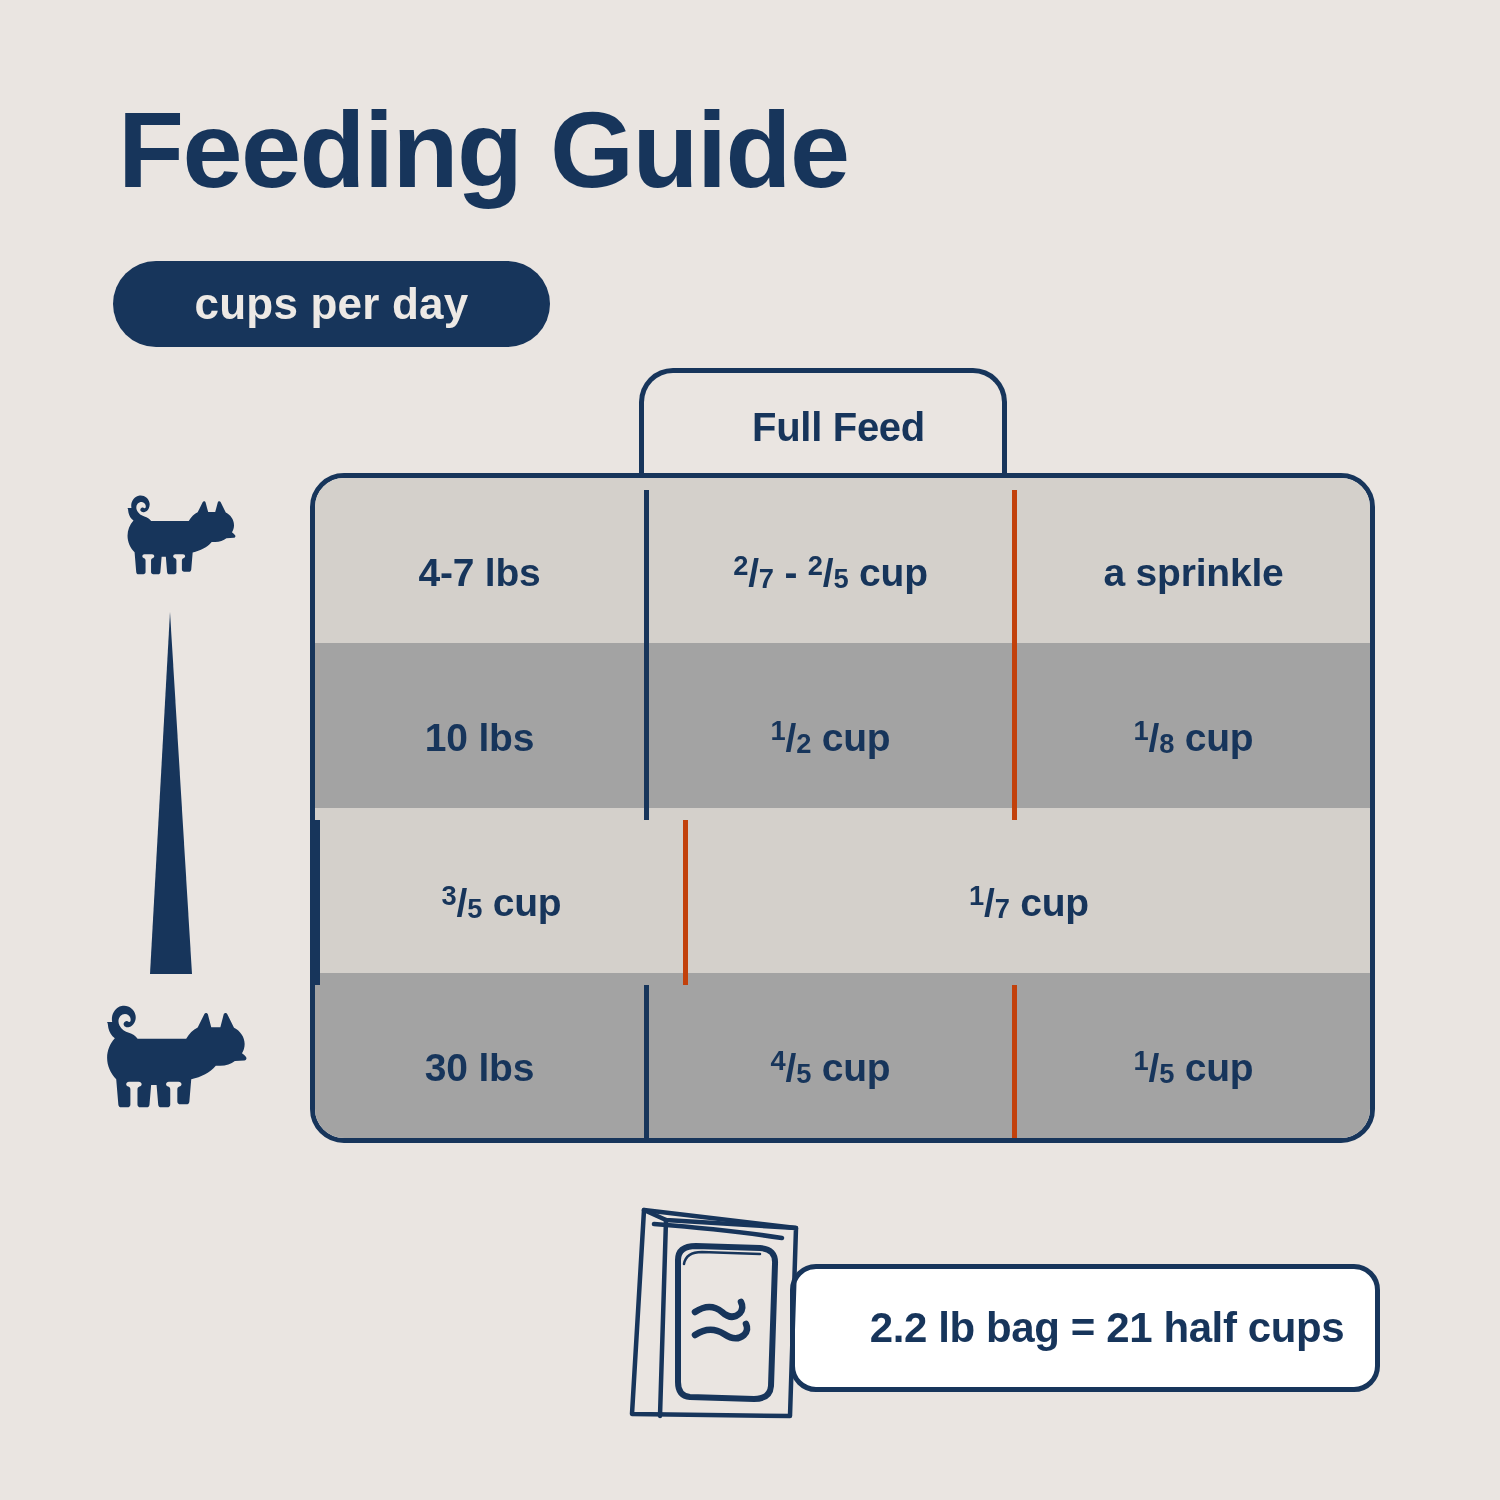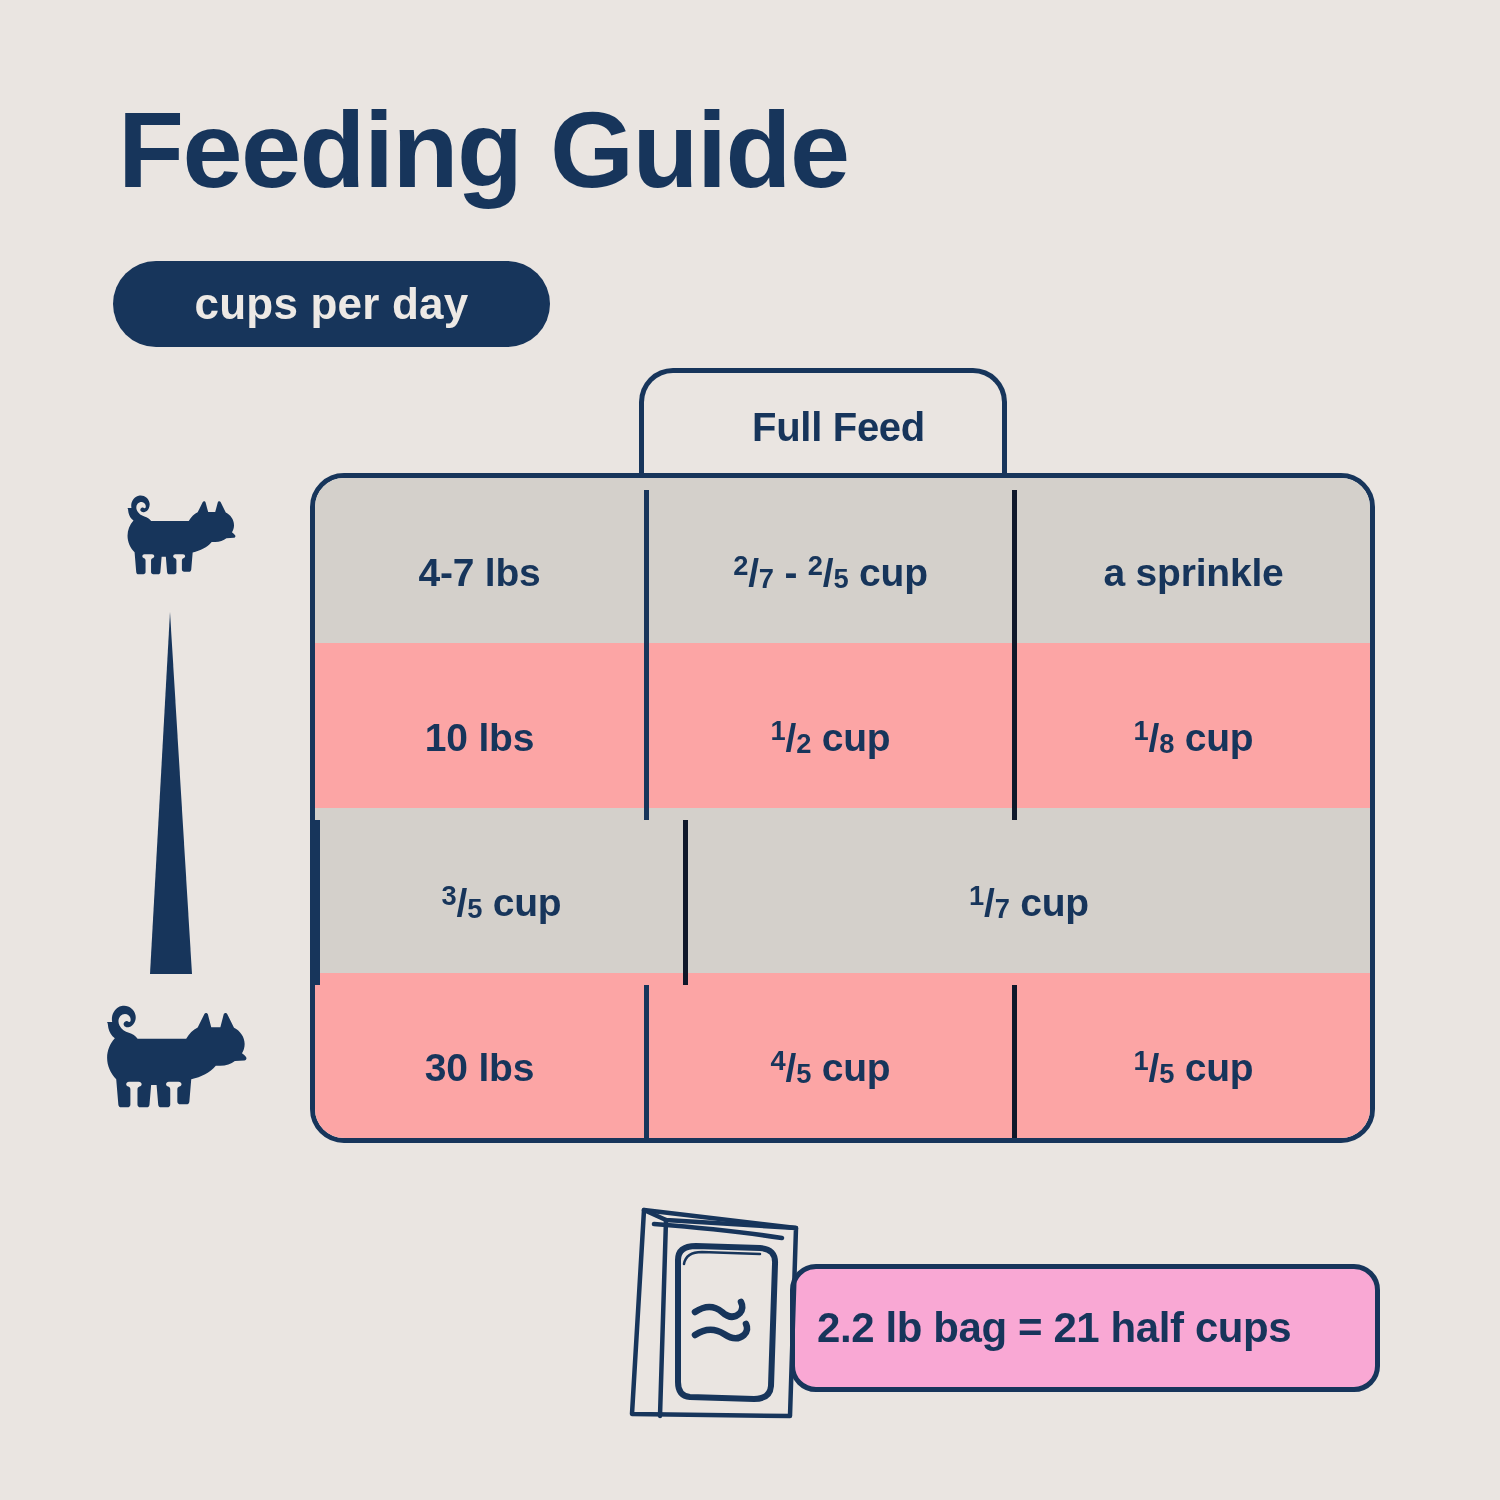--- a/index.html
+++ b/index.html
@@ -113,37 +113,37 @@
     overflow: hidden;
     background: #EDE9E5;
   }
   .trow {
     display: flex;
     width: 100%;
     height: 25%;
     align-items: center;
   }
   .trow.shaded { background: #D4D0CB; }
-  .trow.plain  { background: #fca5a5; }
+  .trow.plain  { background: #a3a3a3; }
 
   .tcell {
     height: 100%;
     display: flex;
     align-items: center;
     justify-content: center;
     font-size: 39px;
     font-weight: 700;
     color: #17355B;
     letter-spacing: -0.2px;
     white-space: nowrap;
     margin-top: 24px;
   }
   .tcell.weight { width: 329px; }
   .tcell.fullfeed { width: 368px; border-left: 5px solid #17355B; }
-  .tcell.topper   { flex: 1; border-left: 5px solid #0f172a; }
+  .tcell.topper   { flex: 1; border-left: 5px solid #c2410c; }
 
   
   .frac { display: inline-block; white-space: nowrap; text-align: center; }
   .frac .num { font-size: 0.70em; vertical-align: 0.42em; }
   .frac .sl  { font-size: 1.0em; }
   .frac .den { font-size: 0.70em; vertical-align: -0.06em; }
 
   
   #bag-callout {
     position: absolute;
@@ -159,26 +159,26 @@
     width: 200px;
     height: 220px;
     z-index: 2;
   }
   #bag-callout-bar {
     position: absolute;
     left: 170px;
     top: 62px;
     width: 590px;
     height: 128px;
-    background: #f9a8d4;
+    background: #ffffff;
     border: 5px solid #17355B;
     border-radius: 26px;
     display: flex;
     align-items: center;
-    justify-content: flex-start;
+    justify-content: center;
     z-index: 1;
   }
   #bag-callout-bar .callout-label {
     font-size: 42px;
     font-weight: 700;
     color: #17355B;
     letter-spacing: -0.4px;
     white-space: nowrap;
     transform: translateX(22px);
   }

